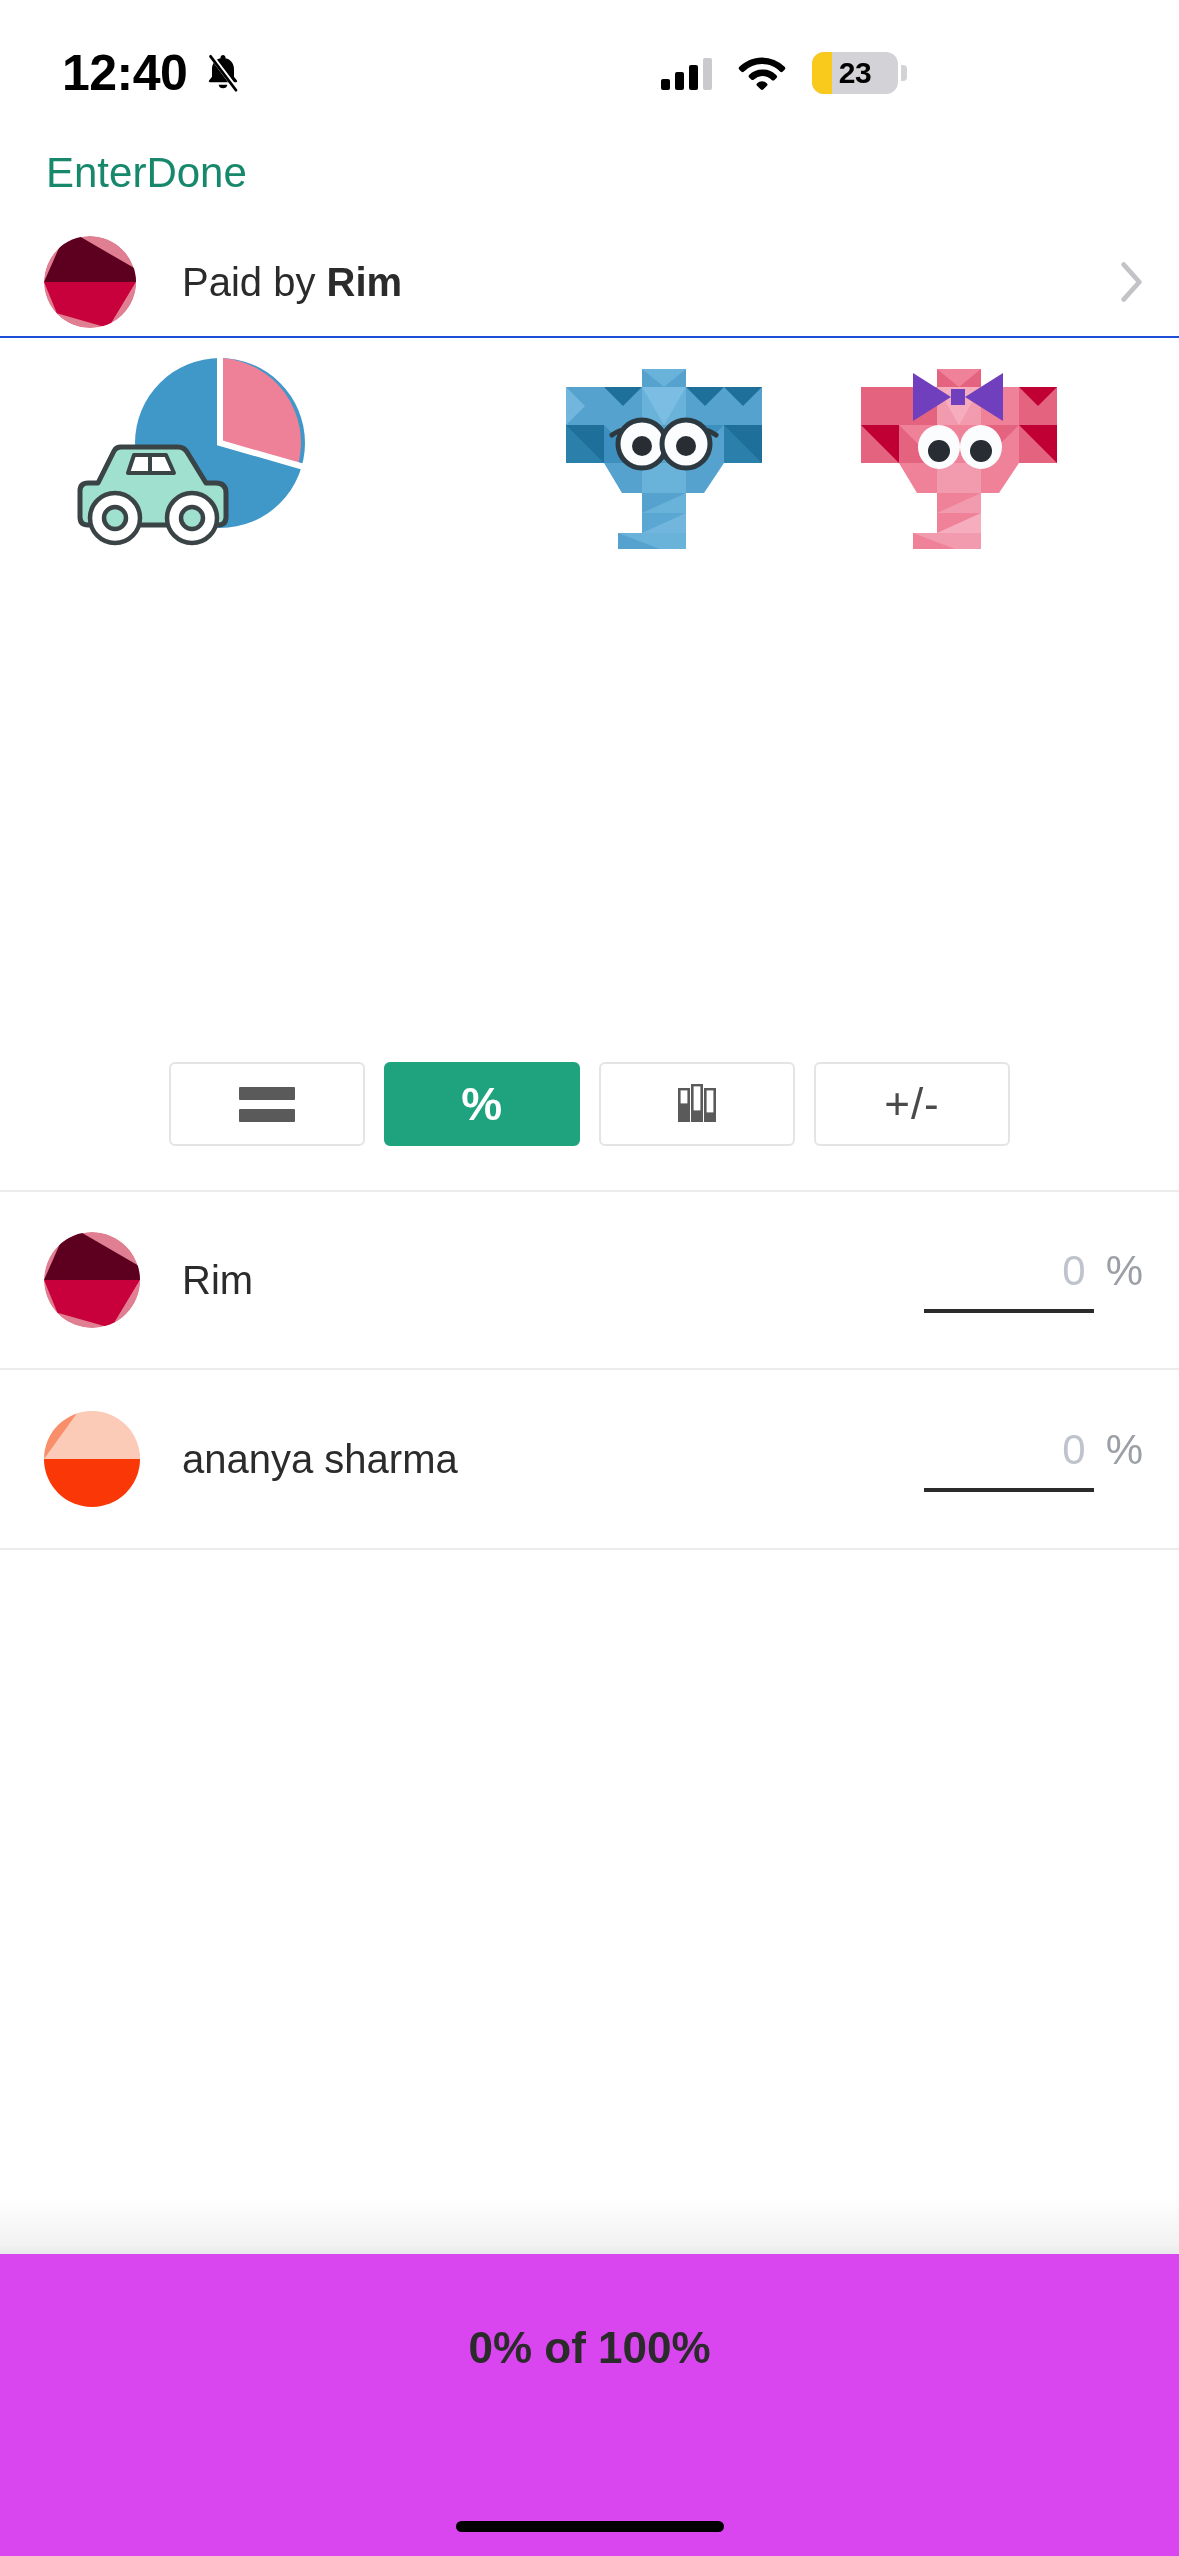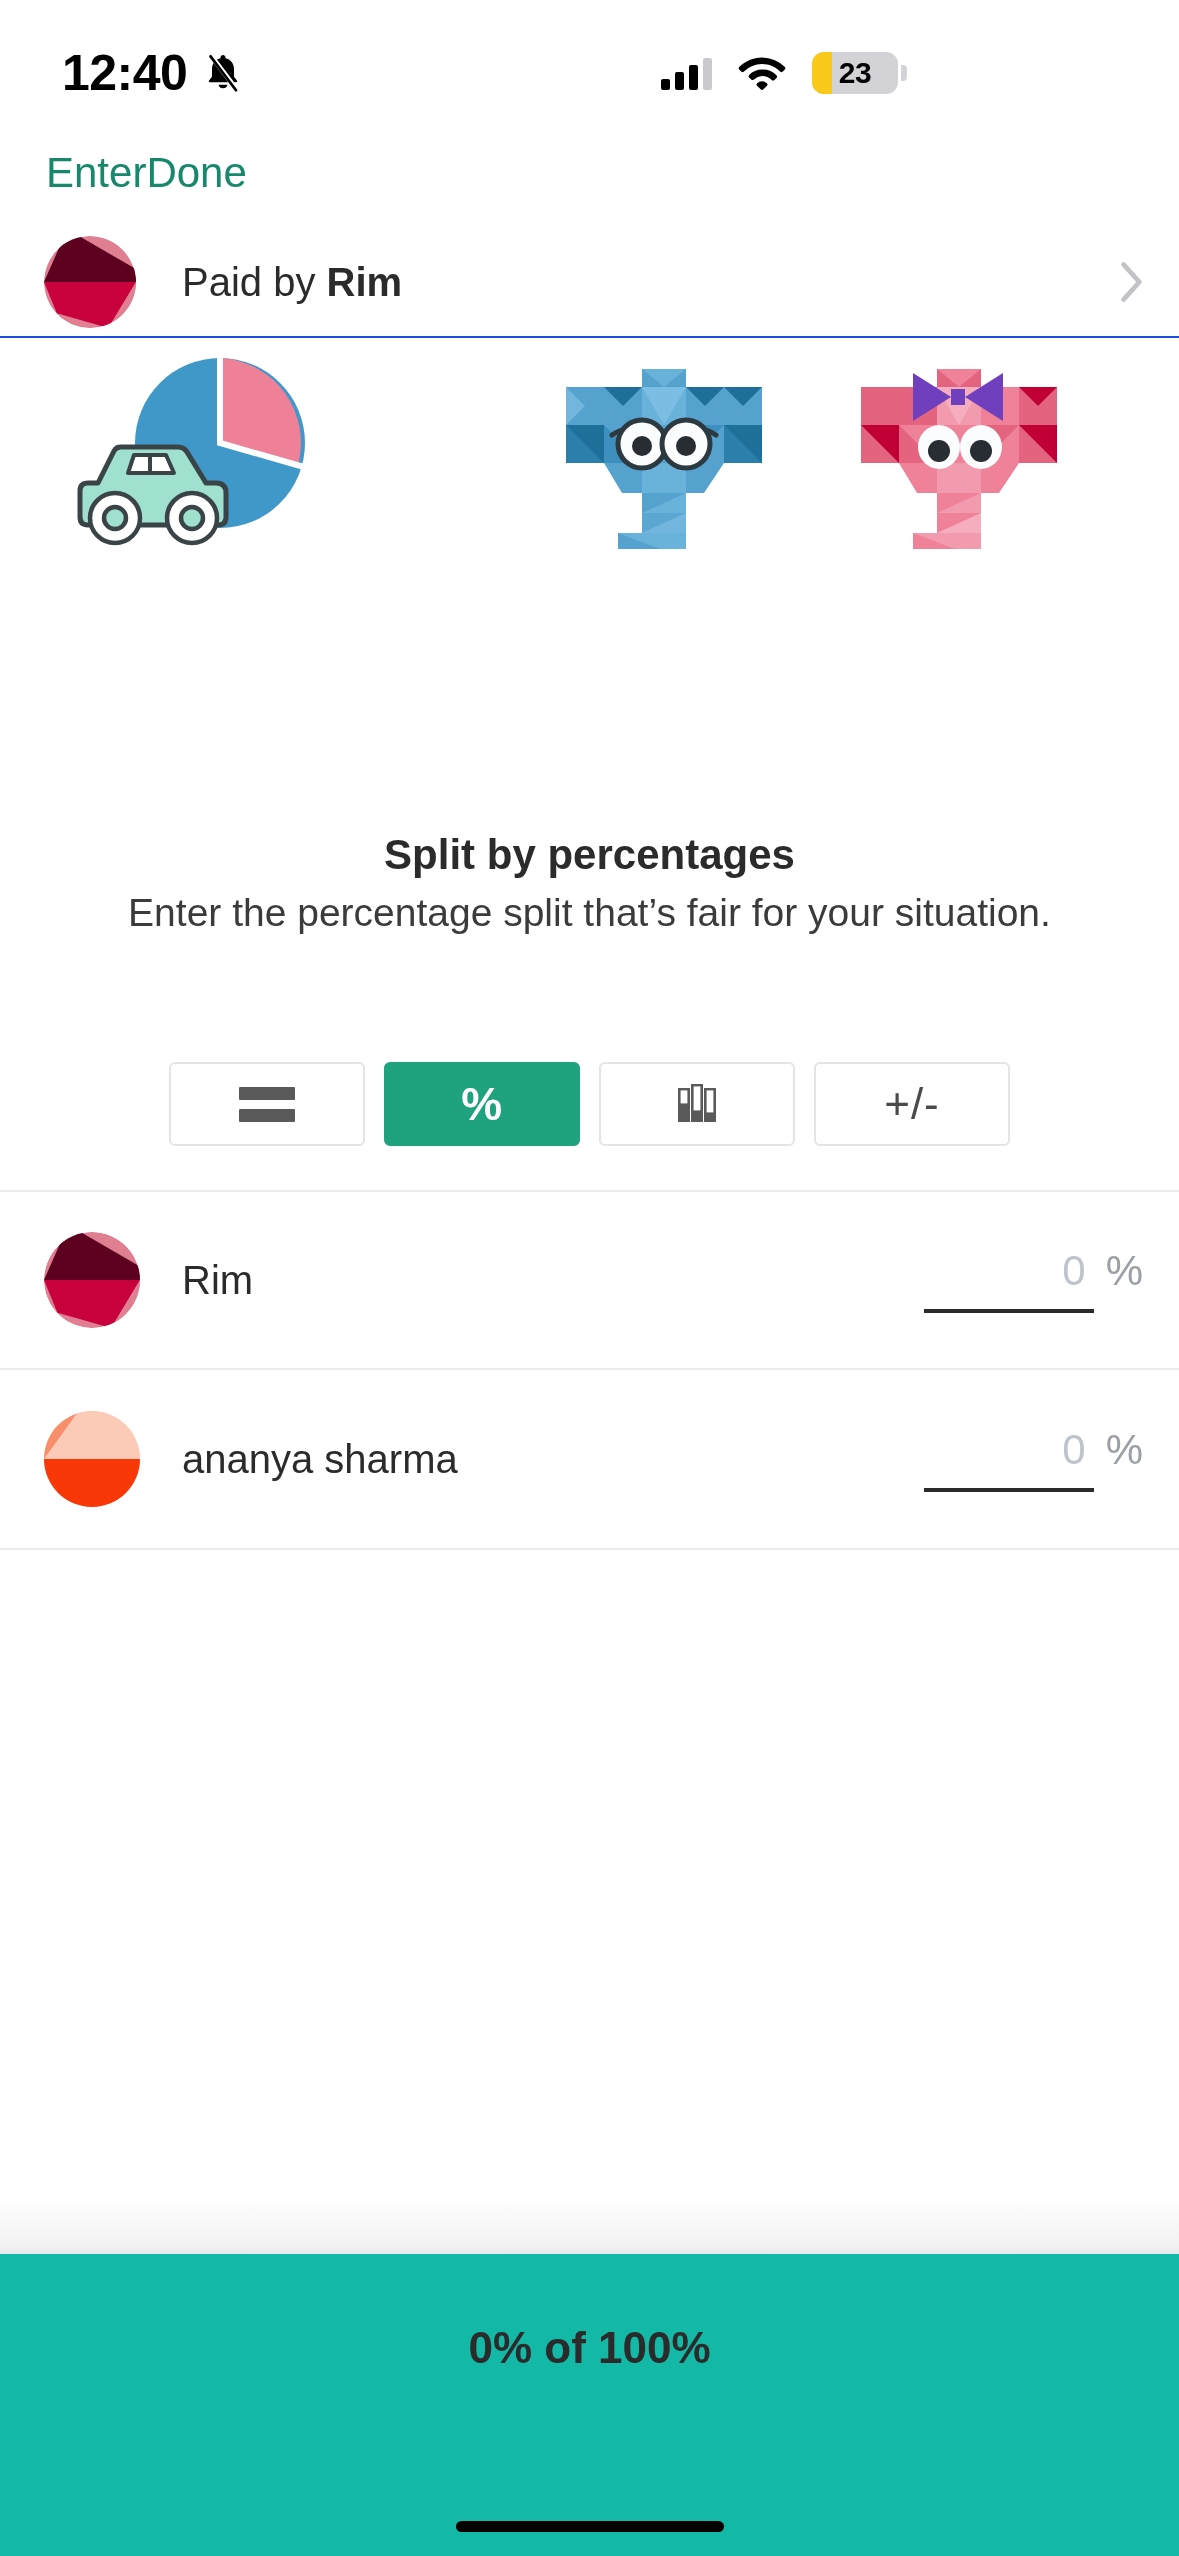--- a/index.html
+++ b/index.html
@@ -276,21 +276,21 @@
     width: 1179px;
     height: 58px;
     background: linear-gradient(to bottom, rgba(255,255,255,0) 0%, #f2f2f3 85%, #e8e8ea 100%);
   }
   .footer {
     position: absolute;
     left: 0;
     top: 2254px;
     width: 1179px;
     height: 302px;
-    background: #14b8a6;
+    background: #d946ef;
     text-align: center;
     padding-top: 70px;
   }
   .footer .f-main {
     font-size: 44px;
     font-weight: 700;
     color: #2b2b2b;
     line-height: 1.1;
   }
   .footer .f-sub {
@@ -470,24 +470,20 @@
         </g>
 
         <ellipse cx="84" cy="84" rx="21" ry="22" fill="#fbfcfe"></ellipse>
         <ellipse cx="126" cy="84" rx="21" ry="22" fill="#fbfcfe"></ellipse>
         <circle cx="84" cy="88" r="11" fill="#282c33"></circle>
         <circle cx="126" cy="88" r="11" fill="#282c33"></circle>
       </g>
     </svg>
   </div>
 
-  <div class="headline">
-    <h2>Split by percentages</h2>
-    <p>Enter the percentage split that’s fair for your situation.</p>
-  </div>
 
   <div class="segments">
 
     <button class="seg">
       <span class="eq-icon">
           <span></span>
           <span></span>
         </span>
     </button>
 

